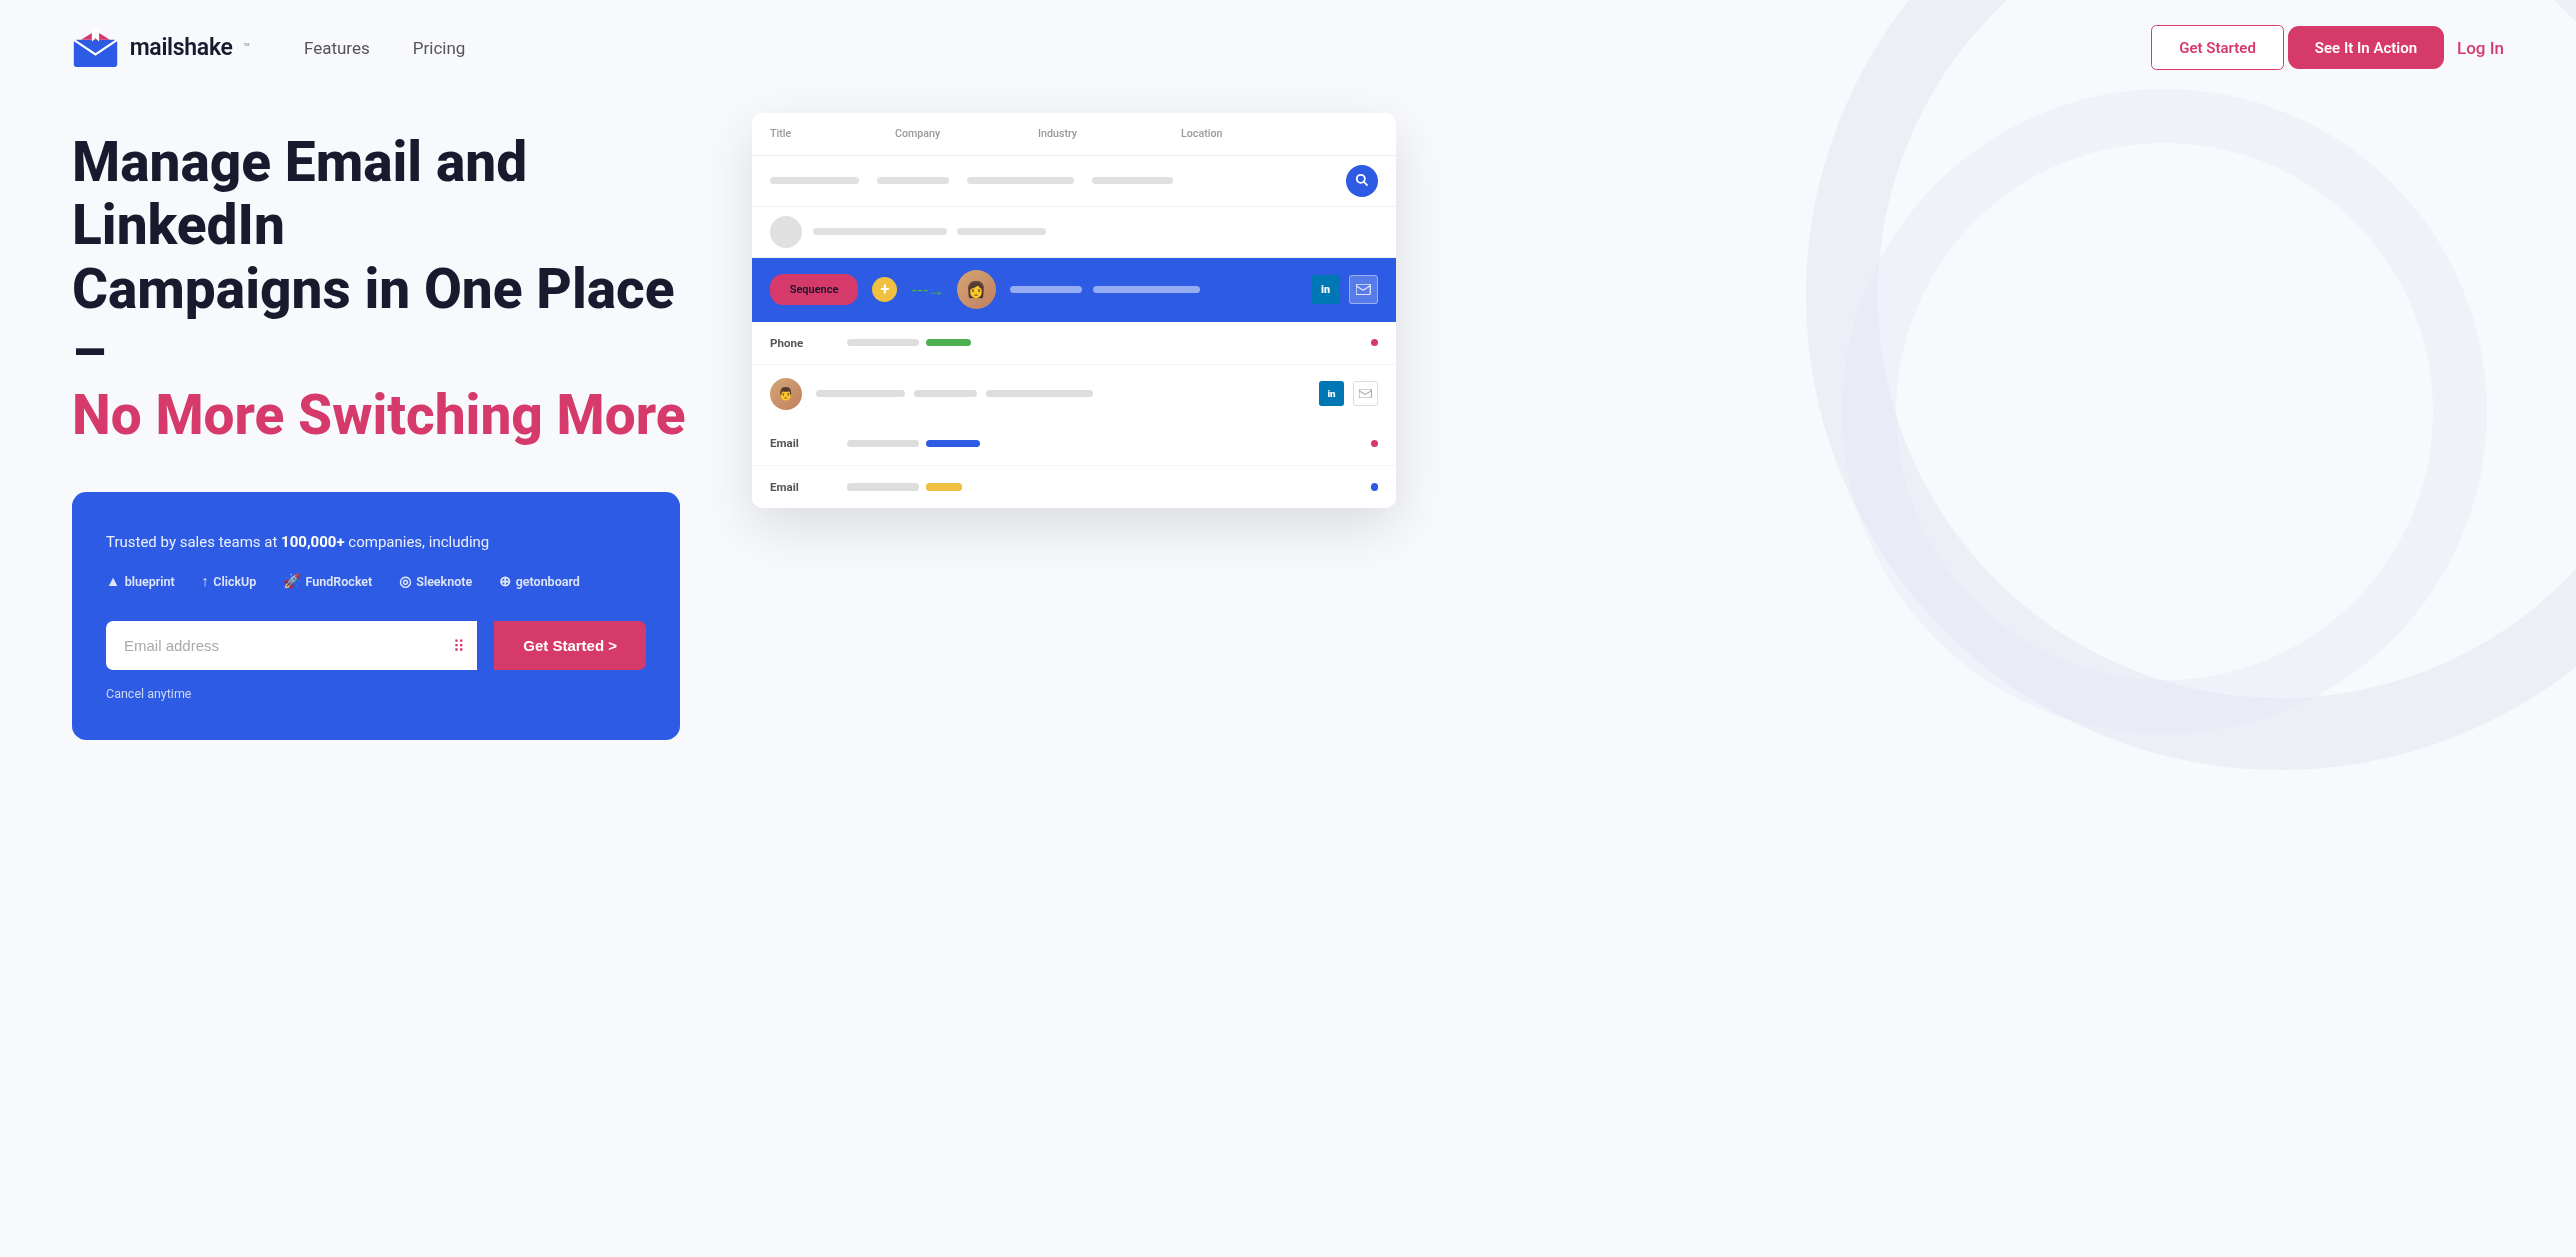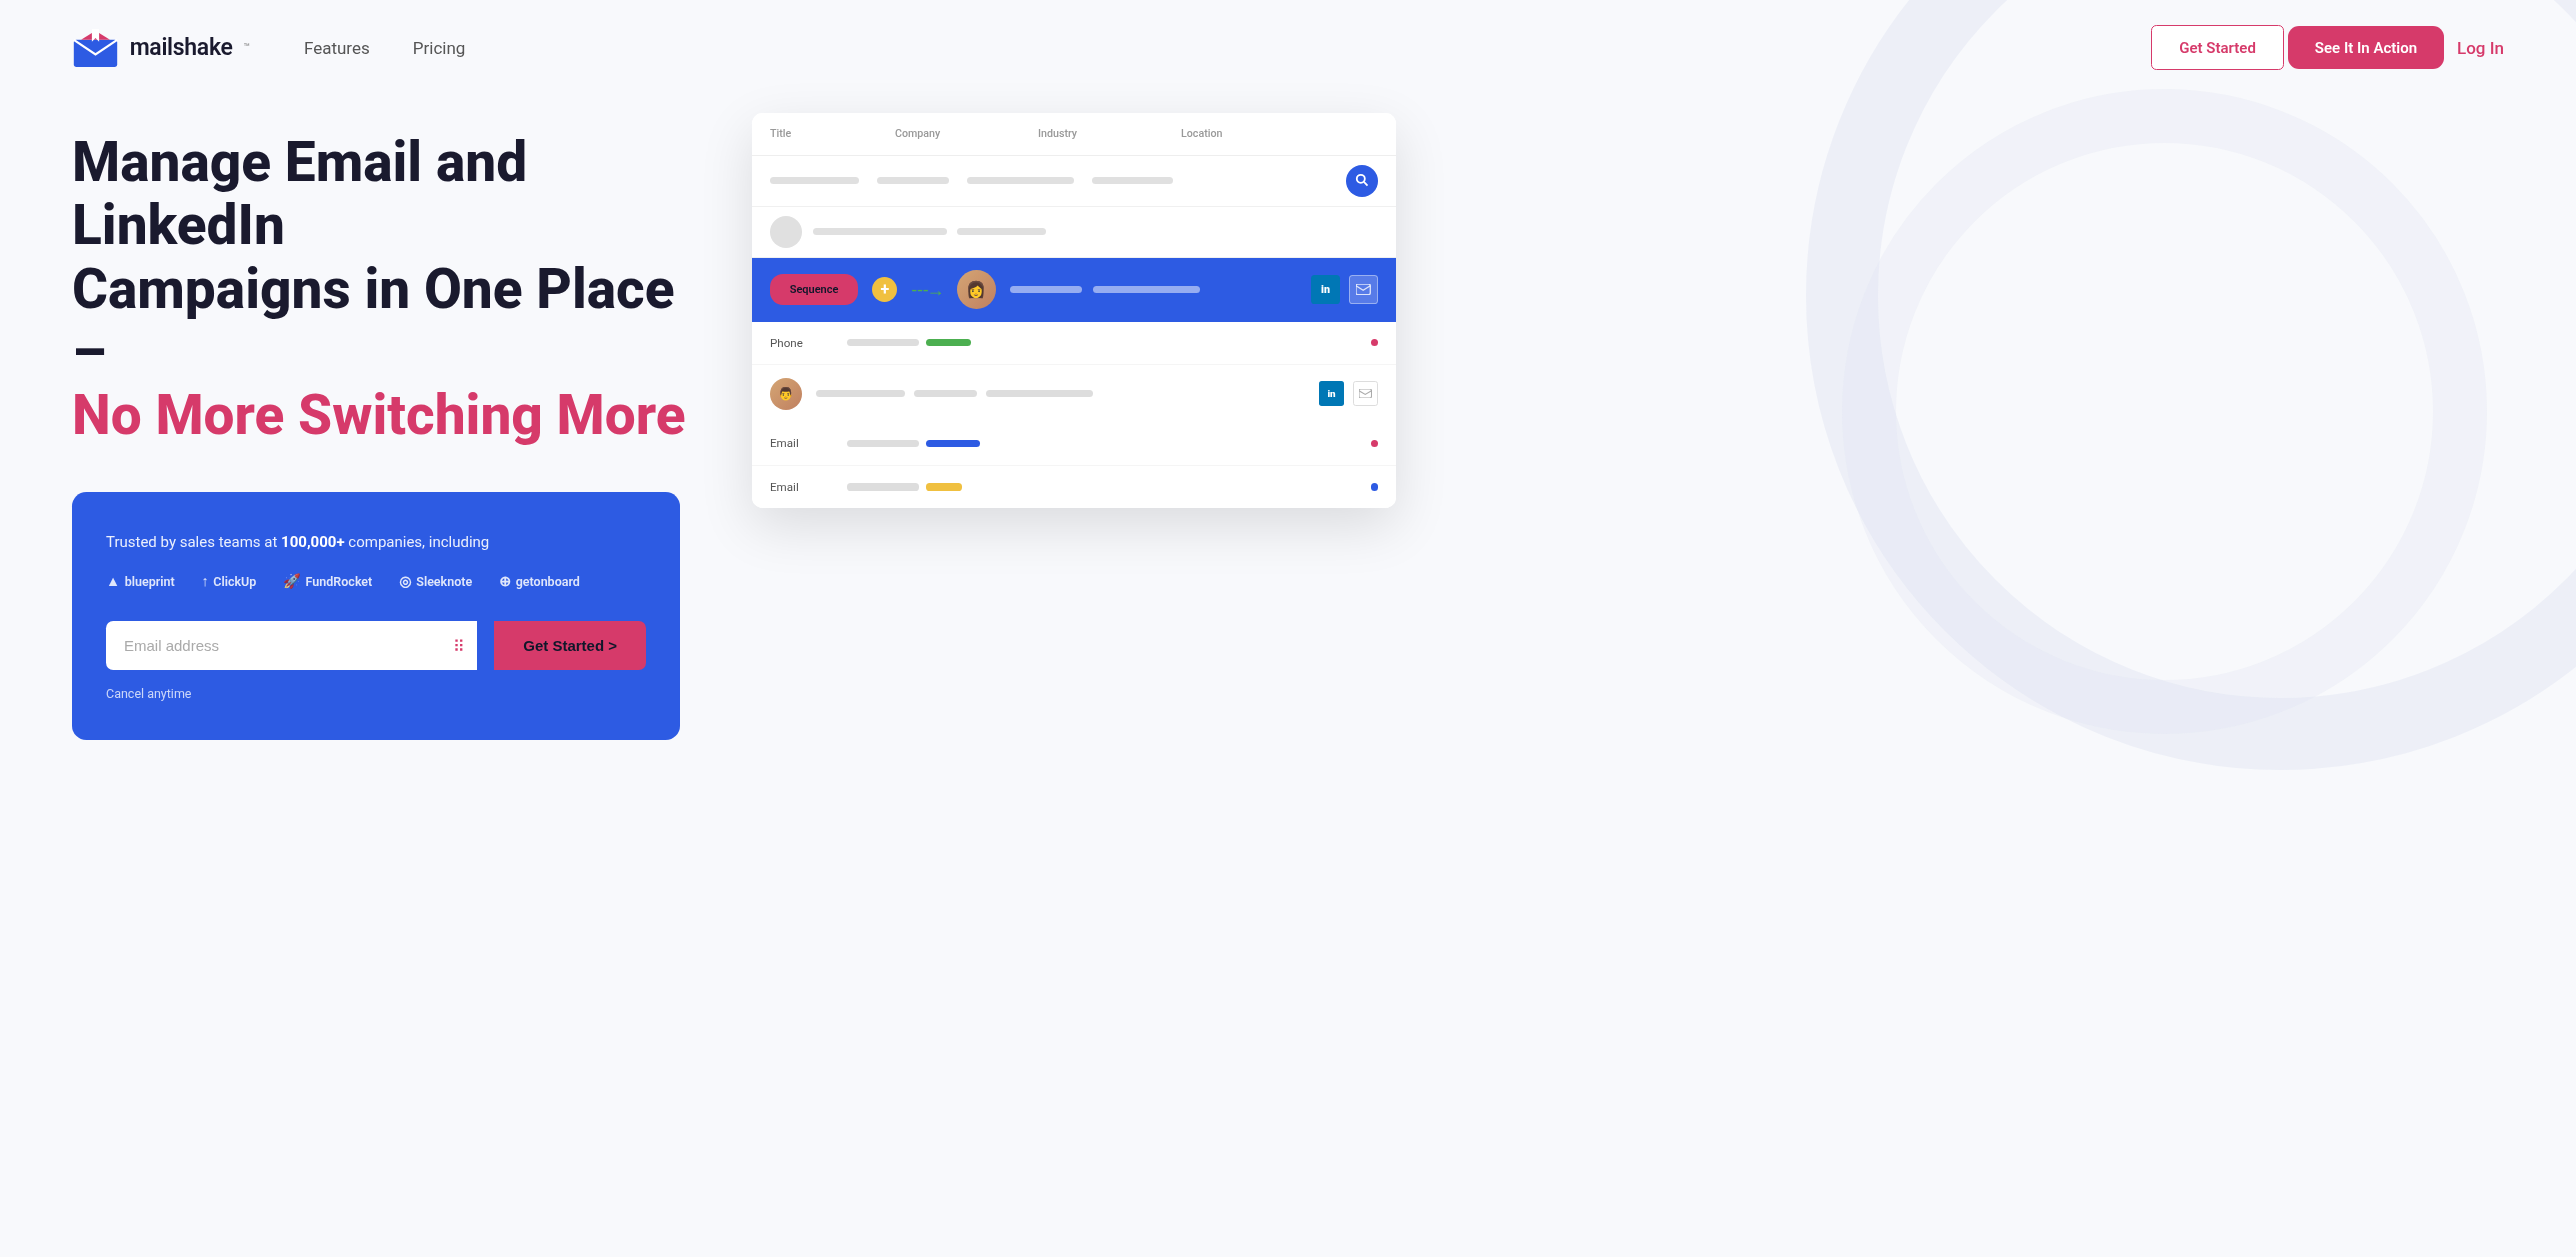--- a/index.html
+++ b/index.html
@@ -219,21 +219,21 @@
       right: 12.5px;
       top: 50%;
       transform: translateY(-50%);
       color: #d63a6a;
       font-size: 16px;
     }
 
     .btn-get-started-cta {
       padding: 16px 29px;
       background: #d63a6a;
-      color: #0f172a;
+      color: #ffffff;
       font-size: 15px;
       font-weight: 700;
       border: none;
       border-radius: 0 7.2px 7.2px 0;
       cursor: pointer;
       white-space: nowrap;
     }
 
     .cancel-text {
       color: rgba(255,255,255,0.75);
@@ -408,21 +408,21 @@
       padding: 14.3px 18px;
       border-bottom: 0.9px solid #f5f5f5;
       background: white;
       gap: 14.3px;
     }
 
     .row-label {
       width: 63px;
       font-size: 11.6px;
       color: #555;
-      font-weight: 400;
+      font-weight: 700;
     }
 
     .row-bars {
       display: flex;
       gap: 7.2px;
       align-items: center;
       flex: 1;
     }
 
     .row-bar {

